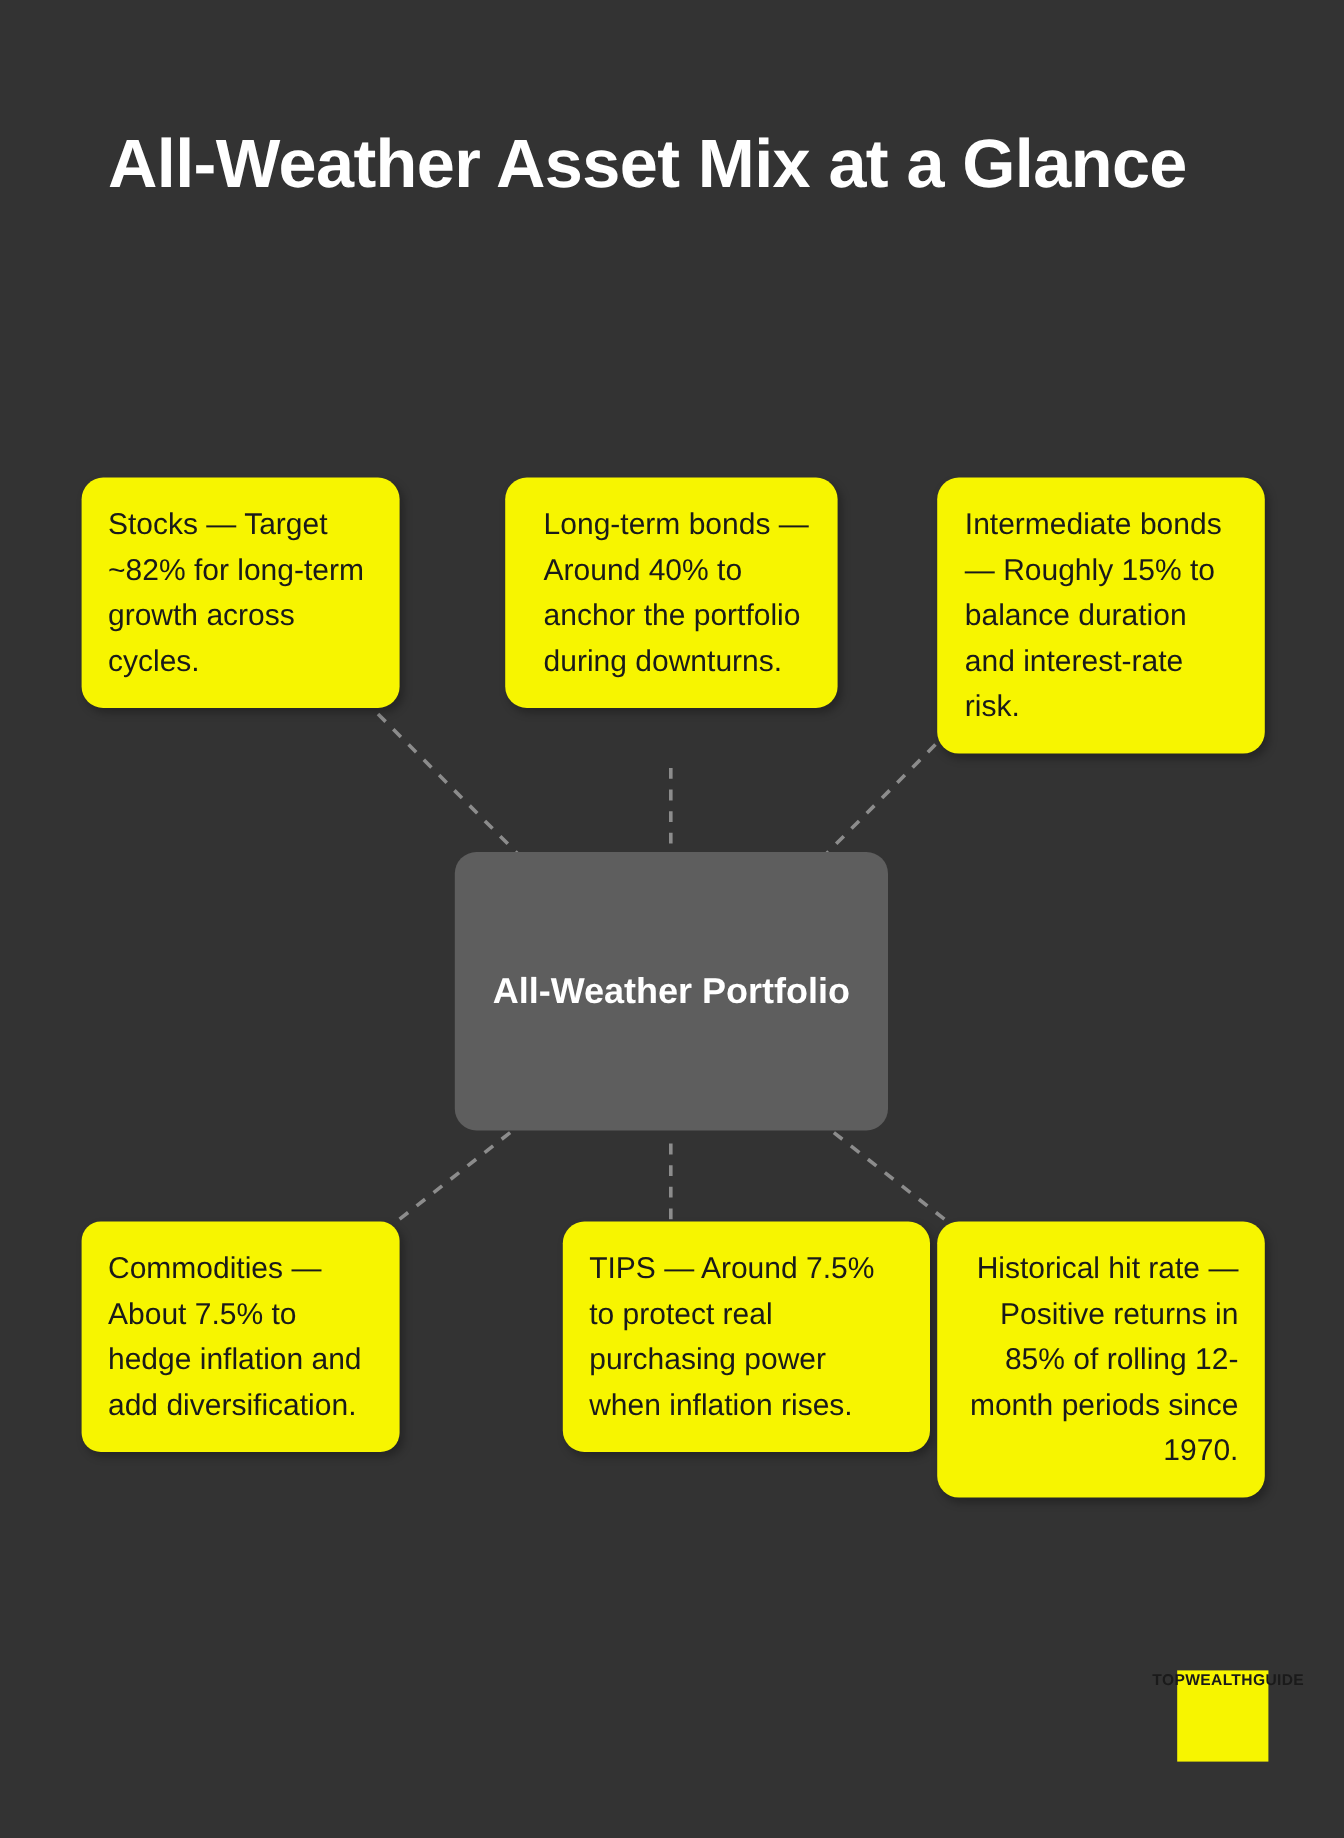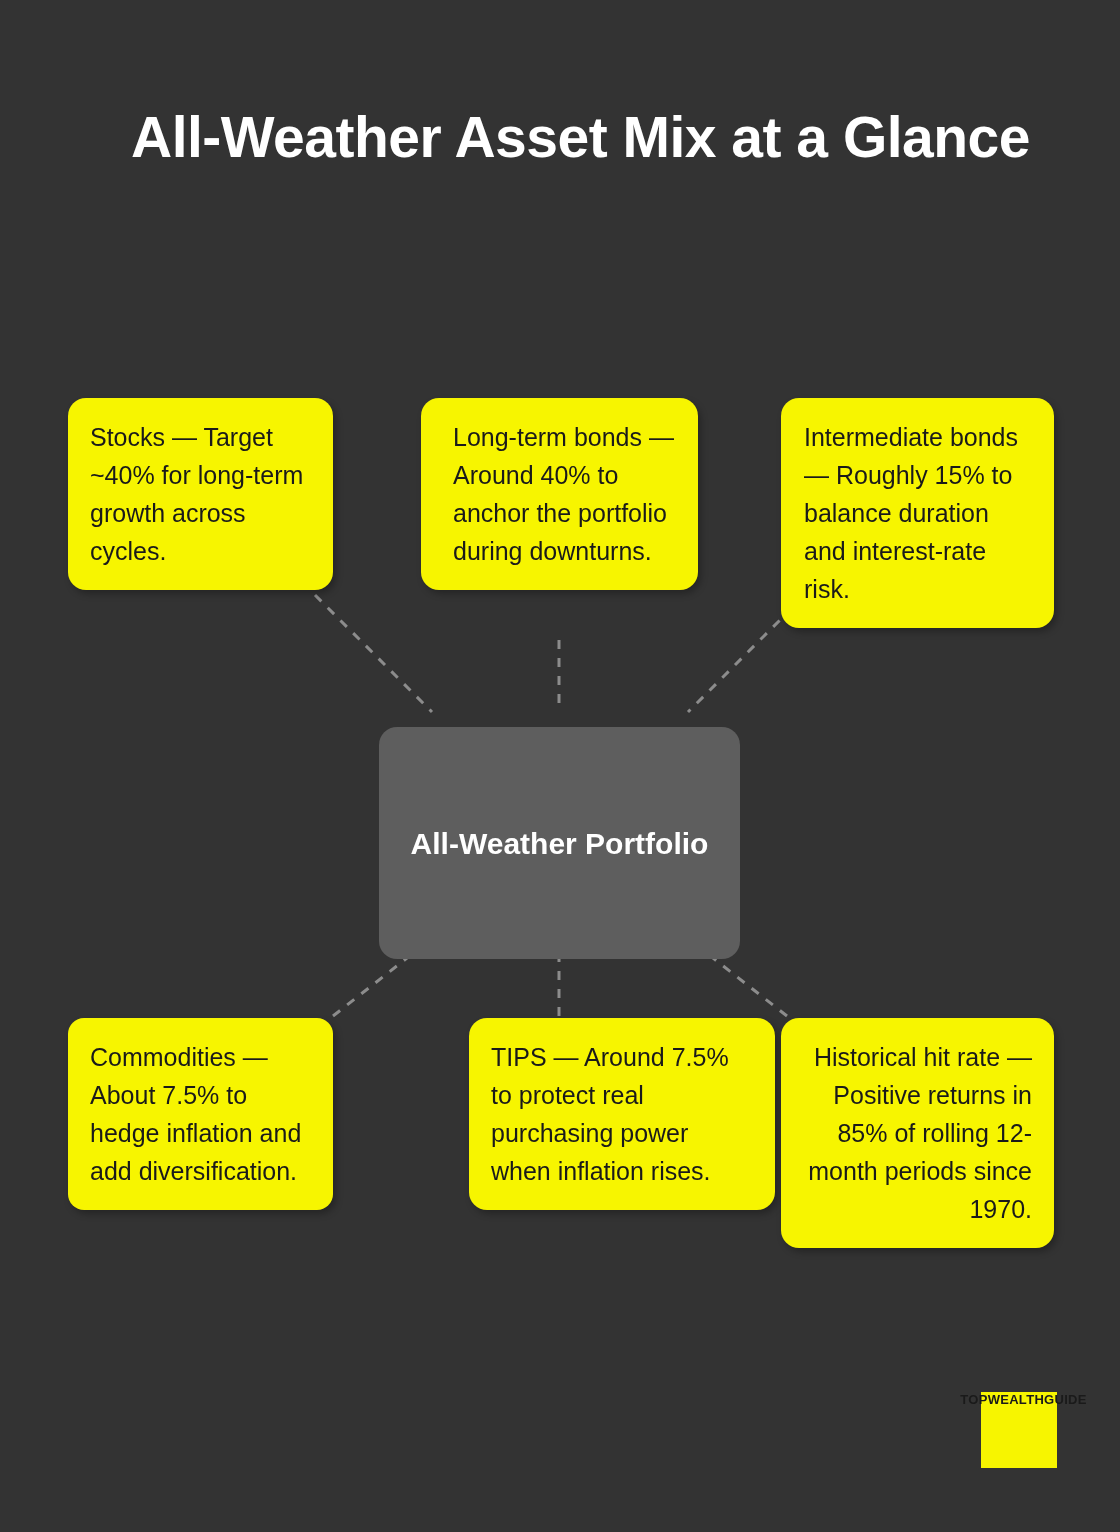--- a/index.html
+++ b/index.html
@@ -18,21 +18,21 @@
     position: relative;
     width: 1120px;
     height: 1532px;
   }
 
   .title {
     position: absolute;
     left: 90px;
     top: 100px;
     width: 940px;
-    text-align: right;
+    text-align: left;
     color: #ffffff;
     font-size: 57px;
     font-weight: bold;
     line-height: 1.32;
     letter-spacing: -0.5px;
   }
 
   
   .lines {
     position: absolute;
@@ -50,21 +50,21 @@
     font-size: 25px;
     line-height: 1.52;
     padding: 20px 22px;
     box-sizing: border-box;
     box-shadow: 3px 4px 7px rgba(0,0,0,0.28);
   }
 
   .center-node {
     position: absolute;
     left: 379px;
-    top: 727px;
+    top: 710px;
     width: 361px;
     height: 232px;
     background: #5e5e5e;
     border-radius: 18px;
     color: #ffffff;
     font-size: 30px;
     font-weight: bold;
     line-height: 1.5;
     display: flex;
     align-items: center;
@@ -115,21 +115,21 @@
     <g stroke="#8c8c8c" stroke-width="3" stroke-dasharray="9 9" fill="none">
       <line x1="315" y1="595" x2="432" y2="712"></line>
       <line x1="559" y1="640" x2="559" y2="710"></line>
       <line x1="805" y1="595" x2="688" y2="712"></line>
       <line x1="333" y1="1016" x2="430" y2="940"></line>
       <line x1="559" y1="1016" x2="559" y2="944"></line>
       <line x1="787" y1="1016" x2="690" y2="940"></line>
     </g>
   </svg>
 
-  <div class="node n-stocks">Stocks — Target ~40% for long-term growth across cycles.</div>
+  <div class="node n-stocks">Stocks — Target ~82% for long-term growth across cycles.</div>
   <div class="node n-ltbonds">Long-term bonds — Around 40% to anchor the portfolio during downturns.</div>
   <div class="node n-intbonds">Intermediate bonds — Roughly 15% to balance duration and interest-rate risk.</div>
 
   <div class="center-node">All-Weather Portfolio</div>
 
   <div class="node n-commodities">Commodities — About 7.5% to hedge inflation and add diversification.</div>
   <div class="node n-tips">TIPS — Around 7.5% to protect real purchasing power when inflation rises.</div>
   <div class="node n-hitrate">Historical hit rate — Positive returns in 85% of rolling 12-month periods since 1970.</div>
 
   <div class="logo">

